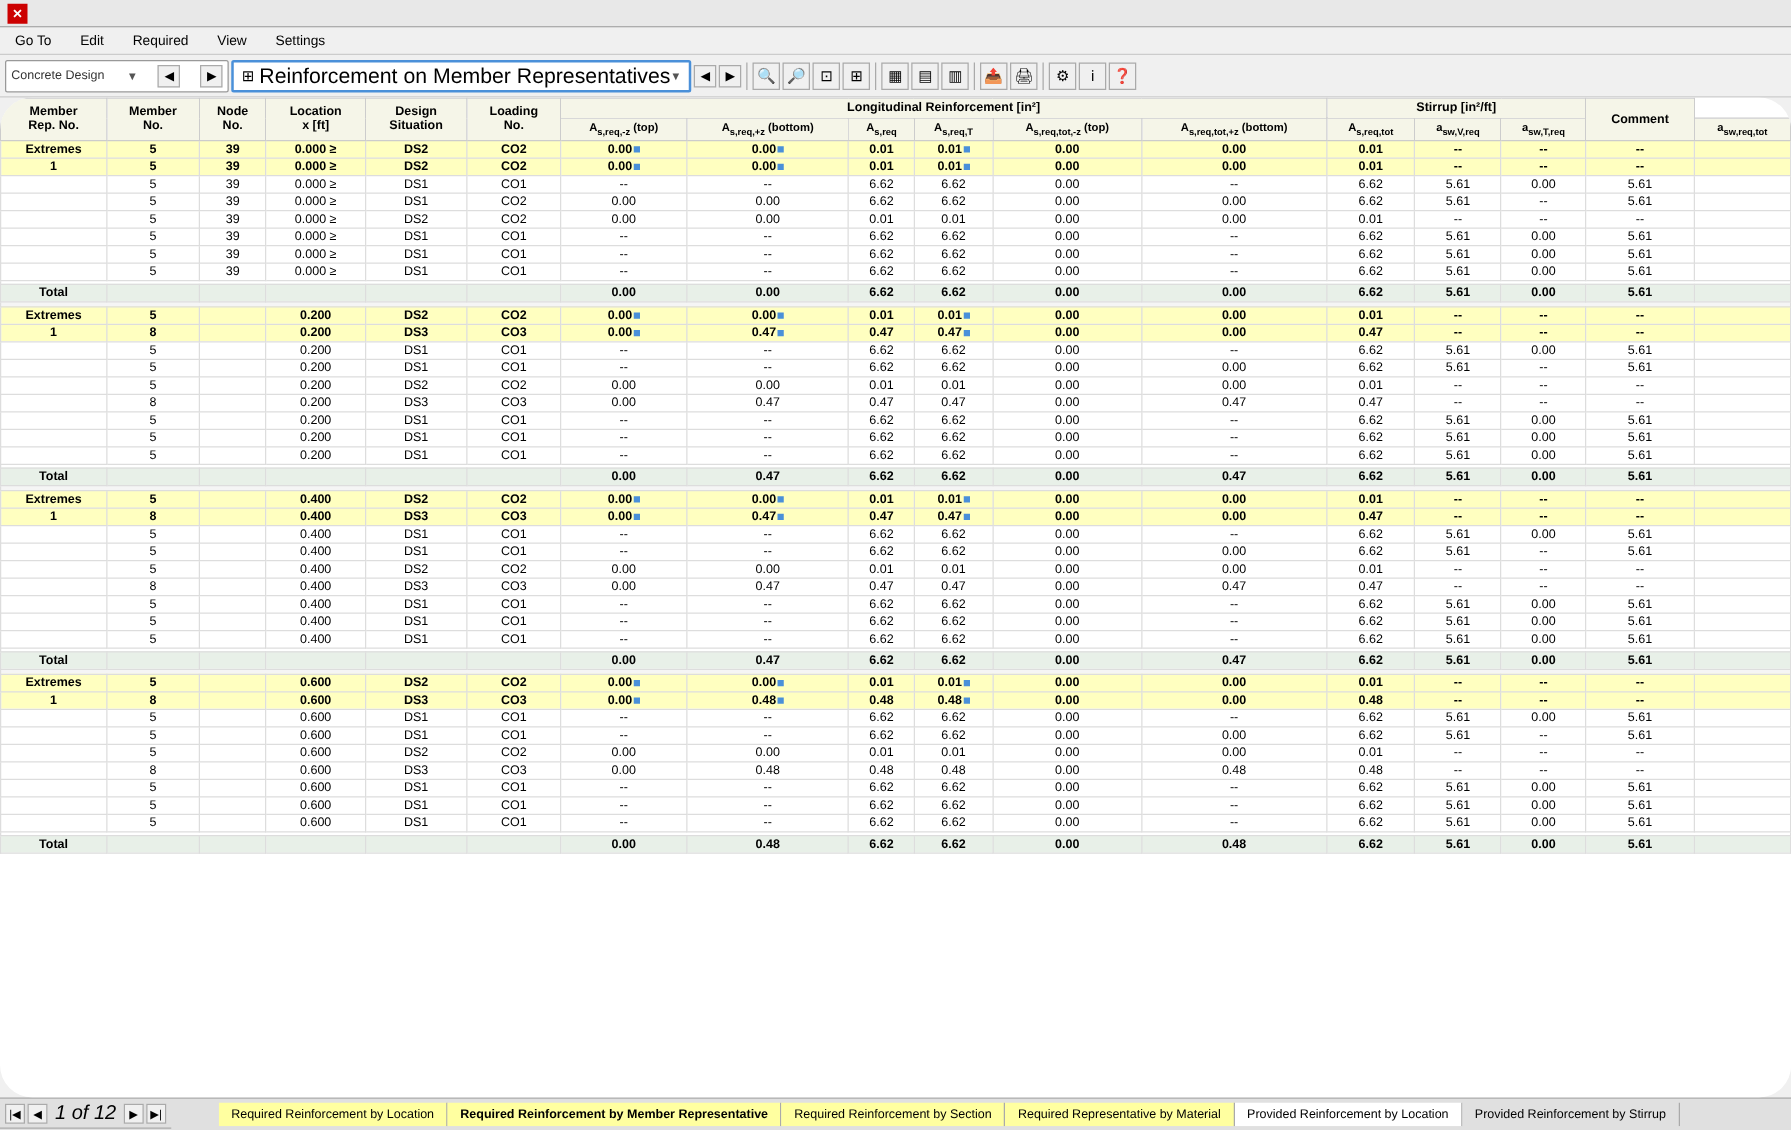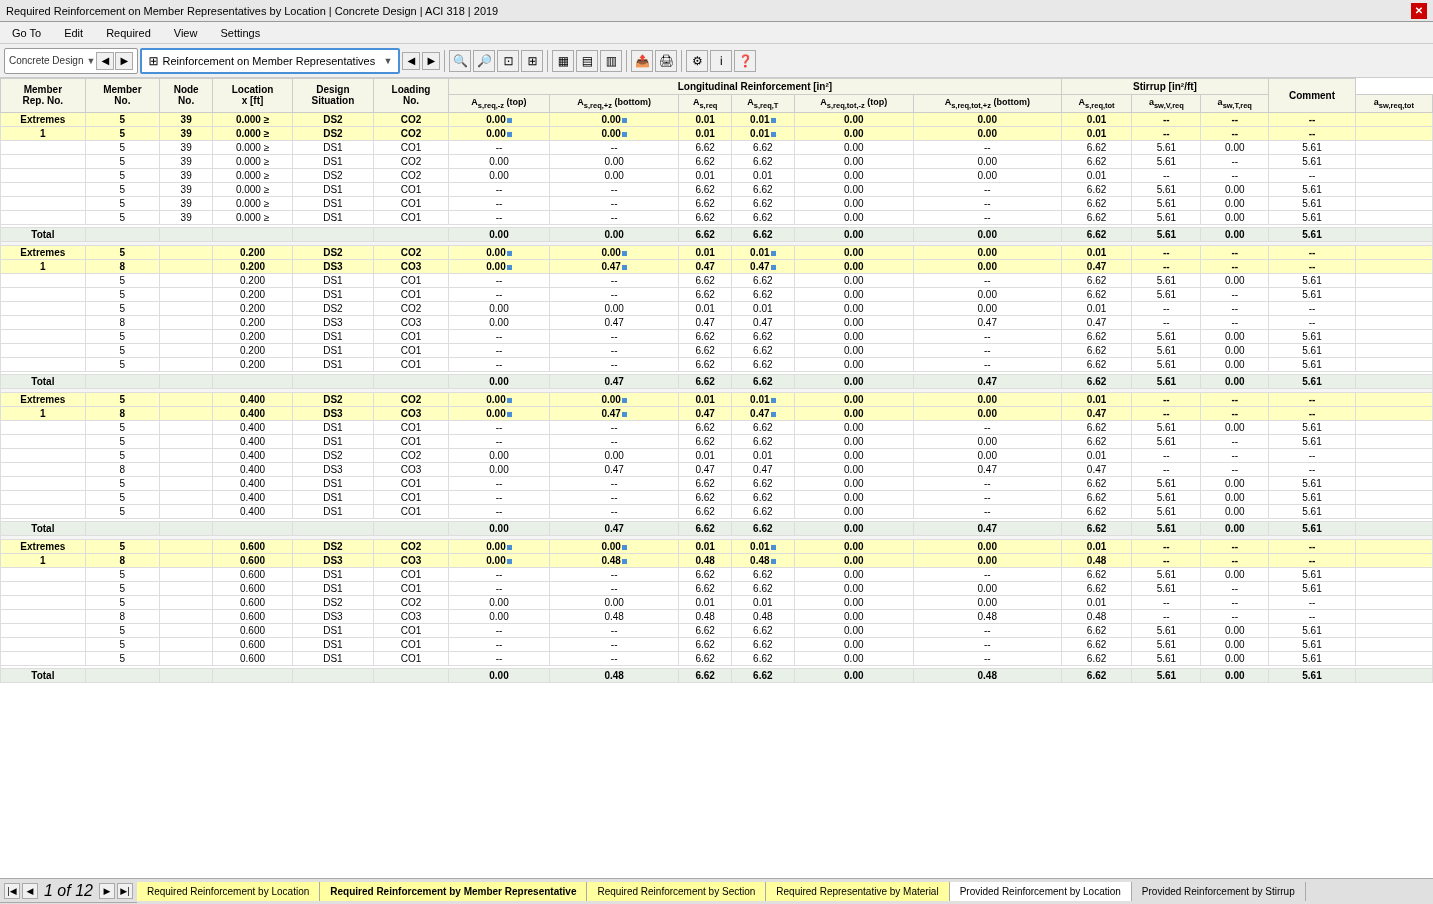--- a/index.html
+++ b/index.html
@@ -52,21 +52,21 @@
       border-bottom: 1px solid #ccc;
       display: flex;
       align-items: center;
       height: 34px;
       padding: 2px 4px;
       gap: 2px;
     }
     .toolbar-group {
       display: flex;
       align-items: center;
-      gap: 1px;
+      gap: 16px;
       border: 1px solid #999;
       background: #fff;
       padding: 2px 4px;
       border-radius: 2px;
       height: 26px;
     }
     .toolbar-group-label {
       font-size: 10px;
       color: #333;
       margin-right: 2px;
@@ -78,21 +78,21 @@
       background: #fff;
       padding: 2px 6px;
       border-radius: 2px;
       height: 26px;
       min-width: 260px;
     }
     .toolbar-dropdown-icon {
       margin-right: 4px;
       font-size: 12px;
     }
-    .toolbar-dropdown-text { font-size: 11px; color: #000; flex: 1; }
+    .toolbar-dropdown-text { font-size: 17px; color: #000; flex: 1; }
     .toolbar-dropdown-arrow { font-size: 9px; color: #555; }
     .tb-btn {
       background: #f0f0f0;
       border: 1px solid #aaa;
       width: 22px;
       height: 22px;
       cursor: pointer;
       display: flex;
       align-items: center;
       justify-content: center;
@@ -110,20 +110,21 @@
       justify-content: center;
       font-size: 10px;
     }
 
     
     .main-content {
       display: flex;
       flex-direction: column;
       height: calc(904px - 22px - 22px - 34px - 26px);
       overflow: hidden;
+      border-radius: 26px;
     }
 
     
     .table-container {
       flex: 1;
       overflow-y: scroll;
       overflow-x: auto;
       background: #fff;
     }
 
@@ -206,21 +207,20 @@
       vertical-align: middle;
     }
 
     .header-span-row th { vertical-align: middle; }
     .sub-header th { font-size: 9px; }
   </style>
 </head>
 <body>
 
 <div class="title-bar">
-  <span class="title-bar-text">Required Reinforcement on Member Representatives by Location | Concrete Design | ACI 318 | 2019</span>
   <button class="title-bar-close">✕</button>
 </div>
 
 <div class="menu-bar">
   <span class="menu-item">Go To</span>
   <span class="menu-item">Edit</span>
   <span class="menu-item">Required</span>
   <span class="menu-item">View</span>
   <span class="menu-item">Settings</span>
 </div>
@@ -1066,21 +1066,21 @@
 <div style="display:flex; align-items:center; background:#e0e0e0; border-top:1px solid #aaa; height:26px;">
   <div class="page-nav">
     <button class="page-nav-btn">|◀</button>
     <button class="page-nav-btn">◀</button>
     <span style="font-size:16px; padding:0 4px;font-style:italic;">
       <span>1</span> of <span>12</span>
     </span>
     <button class="page-nav-btn">▶</button>
     <button class="page-nav-btn">▶|</button>
   </div>
-  <div style="display:flex; flex:1; overflow:hidden;">
+  <div style="display:flex; flex:1; overflow:hidden;margin-left:38px;">
     <div class="bottom-tab tab-yellow">Required Reinforcement by Location</div>
     <div class="bottom-tab tab-yellow active">Required Reinforcement by Member Representative</div>
     <div class="bottom-tab tab-yellow">Required Reinforcement by Section</div>
     <div class="bottom-tab tab-yellow">Required Representative by Material</div>
     <div class="bottom-tab tab-white">Provided Reinforcement by Location</div>
     <div class="bottom-tab tab-gray">Provided Reinforcement by Stirrup</div>
   </div>
 </div>
 
 </body></html>

